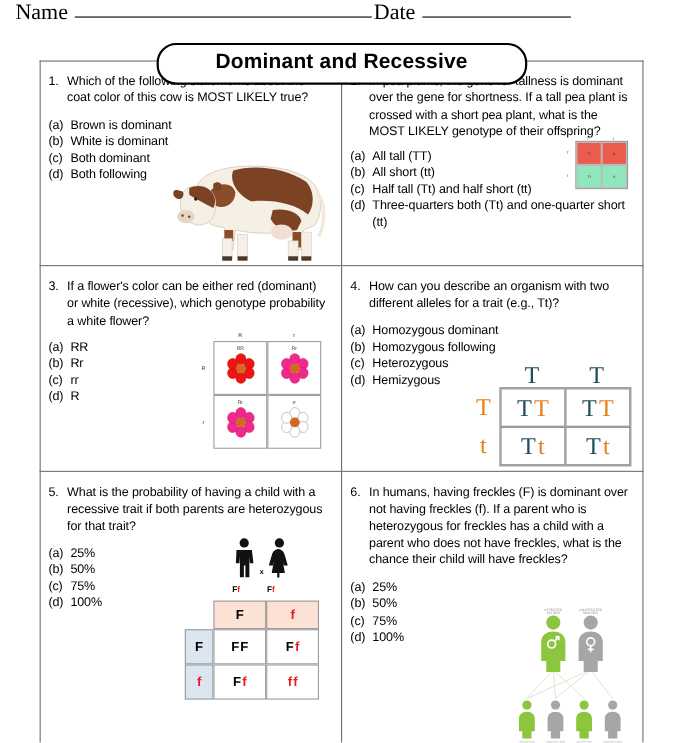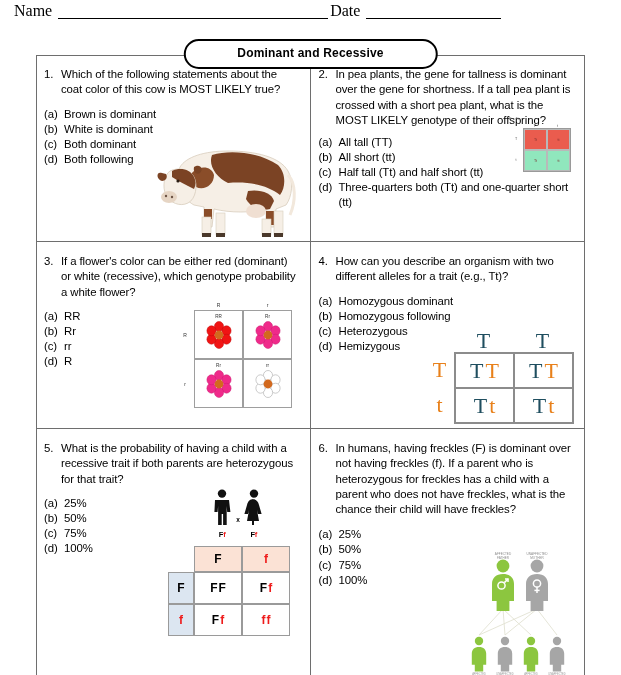--- a/index.html
+++ b/index.html
@@ -17,25 +17,25 @@
   }
 
   
   .name-date {
     position: absolute;
     top: 0px;
     left: 0px;
     width: 621px;
     height: 22px;
     display: flex;
-    align-items: center;
+    align-items: flex-start;
     padding: 0 14px;
     box-sizing: border-box;
     font-family: "Liberation Serif", serif;
-    font-size: 16px;
+    font-size: 20px;
   }
   .nd-label { padding-bottom: 1px; }
   .nd-rule {
     flex: 0 0 auto;
     border-bottom: 1.2px solid #000;
     height: 15px;
     margin: 0 2px 0 6px;
   }
   .rule-name { width: 270px; }
   .rule-date { width: 135px; }
@@ -56,21 +56,21 @@
     position: absolute;
     left: 50%;
     transform: translateX(-50%);
     top: 39px;
     z-index: 5;
     background: #ffffff;
     border: 2.4px solid #000;
     border-radius: 18px;
     padding: 5px 52px 7px 52px;
     font-weight: bold;
-    font-size: 12px;
+    font-size: 19px;
     letter-spacing: 0.2px;
     white-space: nowrap;
   }
 
   
   .grid {
     position: absolute;
     left: 36px;
     top: 55px;
     width: 549px;
@@ -230,21 +230,21 @@
   .people5 {
     position: absolute;
     left: 168px;
     top: 60px;
     width: 68px;
     display: flex;
     align-items: flex-end;
     justify-content: center;
     gap: 3px;
   }
-  .p5 { display: flex; flex-direction: column; align-items: center; }
+  .p5 { display: flex; flex-direction: column; align-items: flex-start; }
   .p5 .p5lab {
     font-size: 7.5px; font-weight: bold; margin-top: 1px; letter-spacing: -0.2px;
   }
   .p5x { font-size: 6.5px; font-weight: bold; padding-bottom: 16px; }
   .red { color: #ee1b1b; }
 
   .ff-pun {
     position: absolute;
     left: 132px;
     top: 117px;

